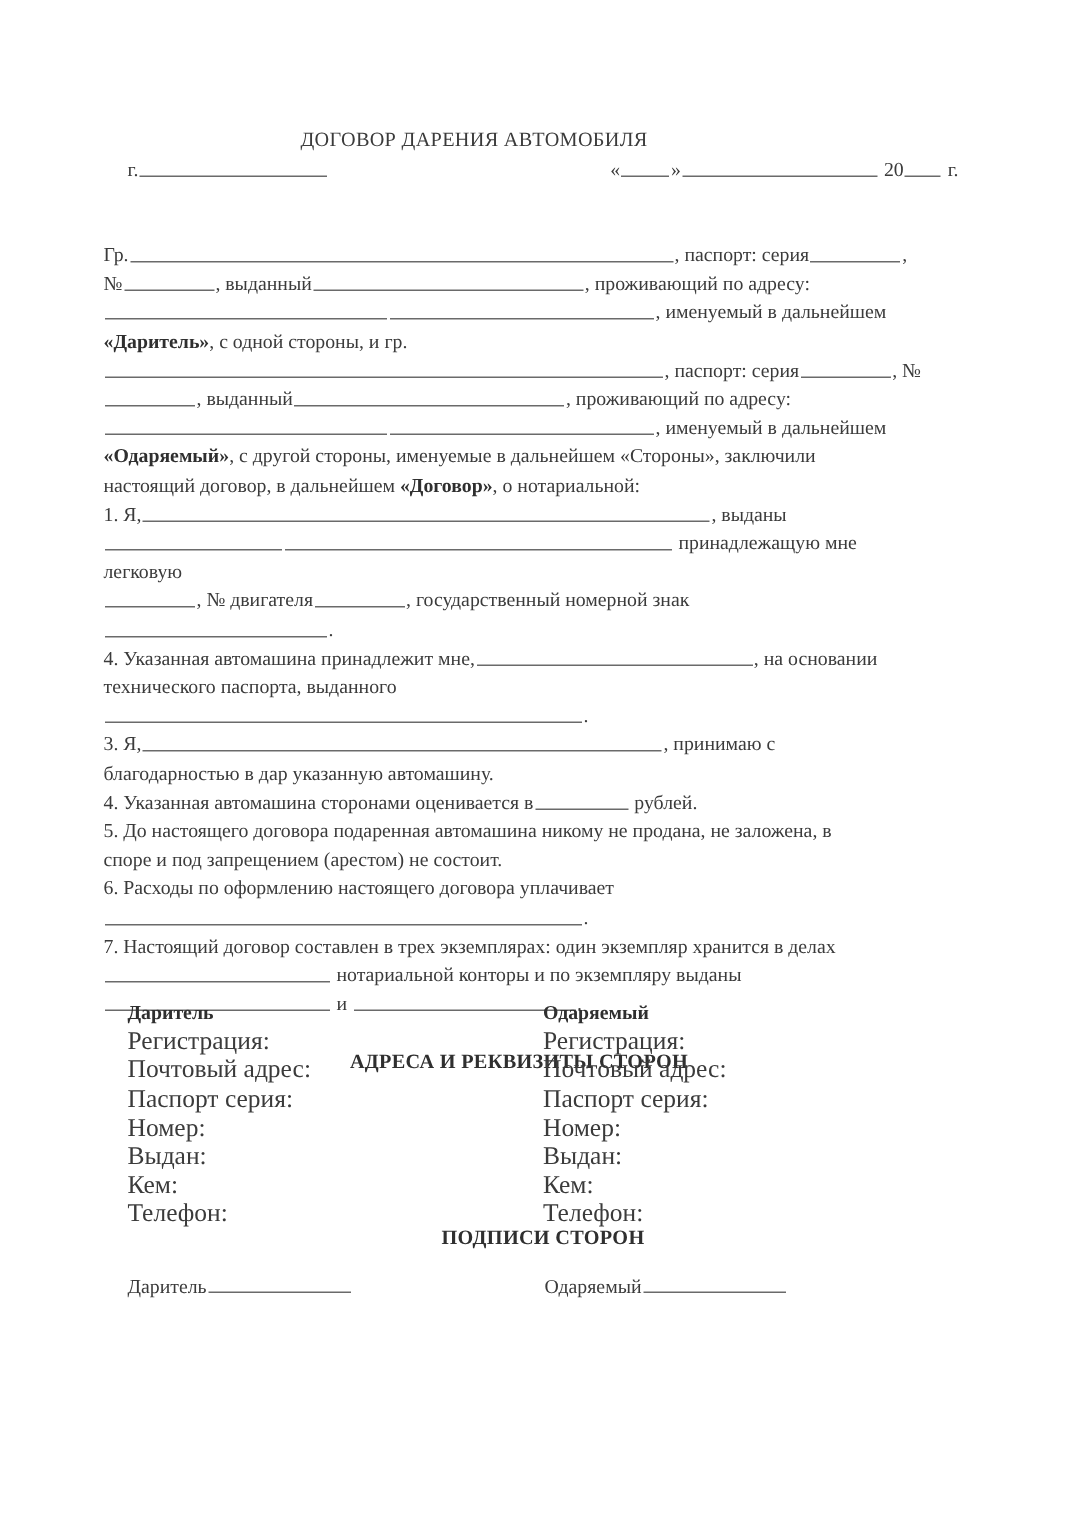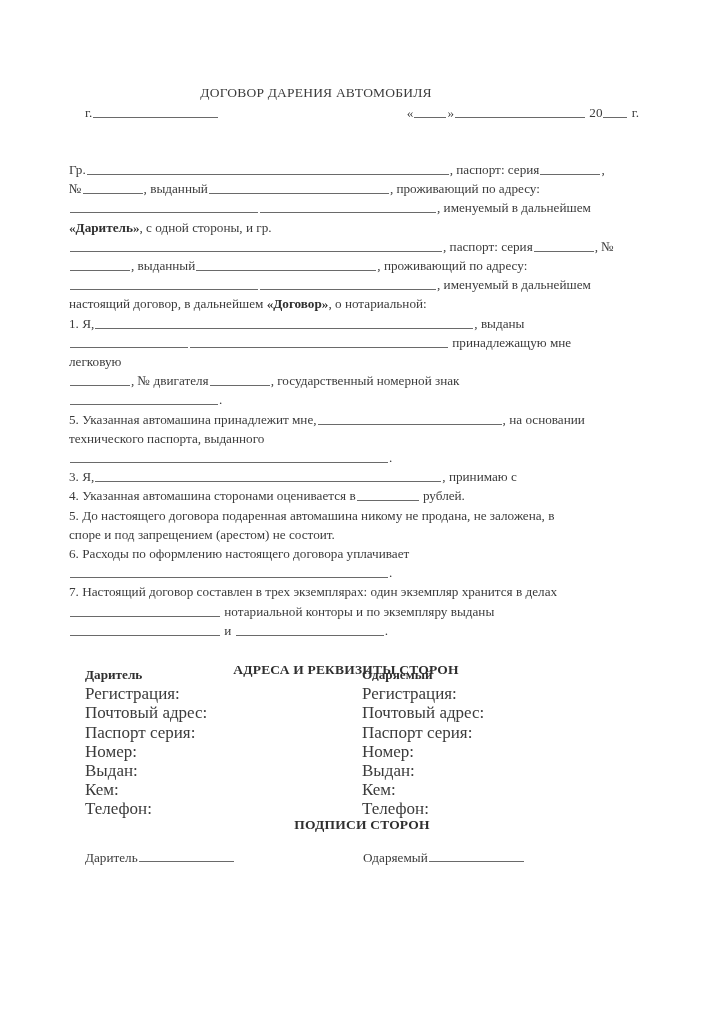--- a/index.html
+++ b/index.html
@@ -138,46 +138,48 @@
       <div><span class="bold">«Даритель»</span><span>, с одной стороны, и гр.</span></div>
     </div>
 
     <div class="para body-text">
       <div><span class="blank" style="width:372px"></span><span>, паспорт: серия</span><span class="blank" style="width:60px"></span><span>, №</span></div>
 
       <div><span class="blank" style="width:60px"></span><span>, выданный</span><span class="blank" style="width:180px"></span><span>, проживающий по адресу:</span></div>
 
       <div><span class="blank" style="width:188px"></span><span class="blank" style="width:176px"></span><span>, именуемый в дальнейшем</span></div>
 
+      <div><span class="bold">«Одаряемый»</span><span>, с другой стороны, именуемые в дальнейшем «Стороны», заключили</span></div>
 
       <div><span>настоящий договор, в дальнейшем </span><span class="bold">«Договор»</span><span>, о нотариальной:</span></div>
     </div>
 
     <div class="para body-text">
       <div><span>1. Я,</span><span class="blank" style="width:378px"></span><span>, выданы</span></div>
 
       <div><span class="blank" style="width:118px"></span><span class="blank" style="width:258px"></span> <span>принадлежащую мне легковую</span></div>
 
 
       <div><span class="blank" style="width:60px"></span><span>, № двигателя</span><span class="blank" style="width:60px"></span><span>, государственный номерной знак</span></div>
 
       <div><span class="blank" style="width:148px"></span><span>.</span></div>
     </div>
 
     <div class="para body-text">
-      <div><span>5. Указанная автомашина принадлежит мне,</span><span class="blank" style="width:184px"></span><span>, на основании</span></div>
+      <div><span>4. Указанная автомашина принадлежит мне,</span><span class="blank" style="width:184px"></span><span>, на основании</span></div>
 
       <div><span>технического паспорта, выданного</span></div>
 
       <div><span class="blank" style="width:318px"></span><span>.</span></div>
     </div>
 
     <div class="para body-text">
       <div><span>3. Я,</span><span class="blank" style="width:346px"></span><span>, принимаю с</span></div>
 
+      <div><span>благодарностью в дар указанную автомашину.</span></div>
     </div>
 
     <div class="para body-text">
       <div><span>4. Указанная автомашина сторонами оценивается в</span><span class="blank" style="width:62px"></span> <span>рублей.</span></div>
     </div>
 
     <div class="para body-text">
       <div><span>5. До настоящего договора подаренная автомашина никому не продана, не заложена, в</span></div>
       <div><span>споре и под запрещением (арестом) не состоит.</span></div>
     </div>

